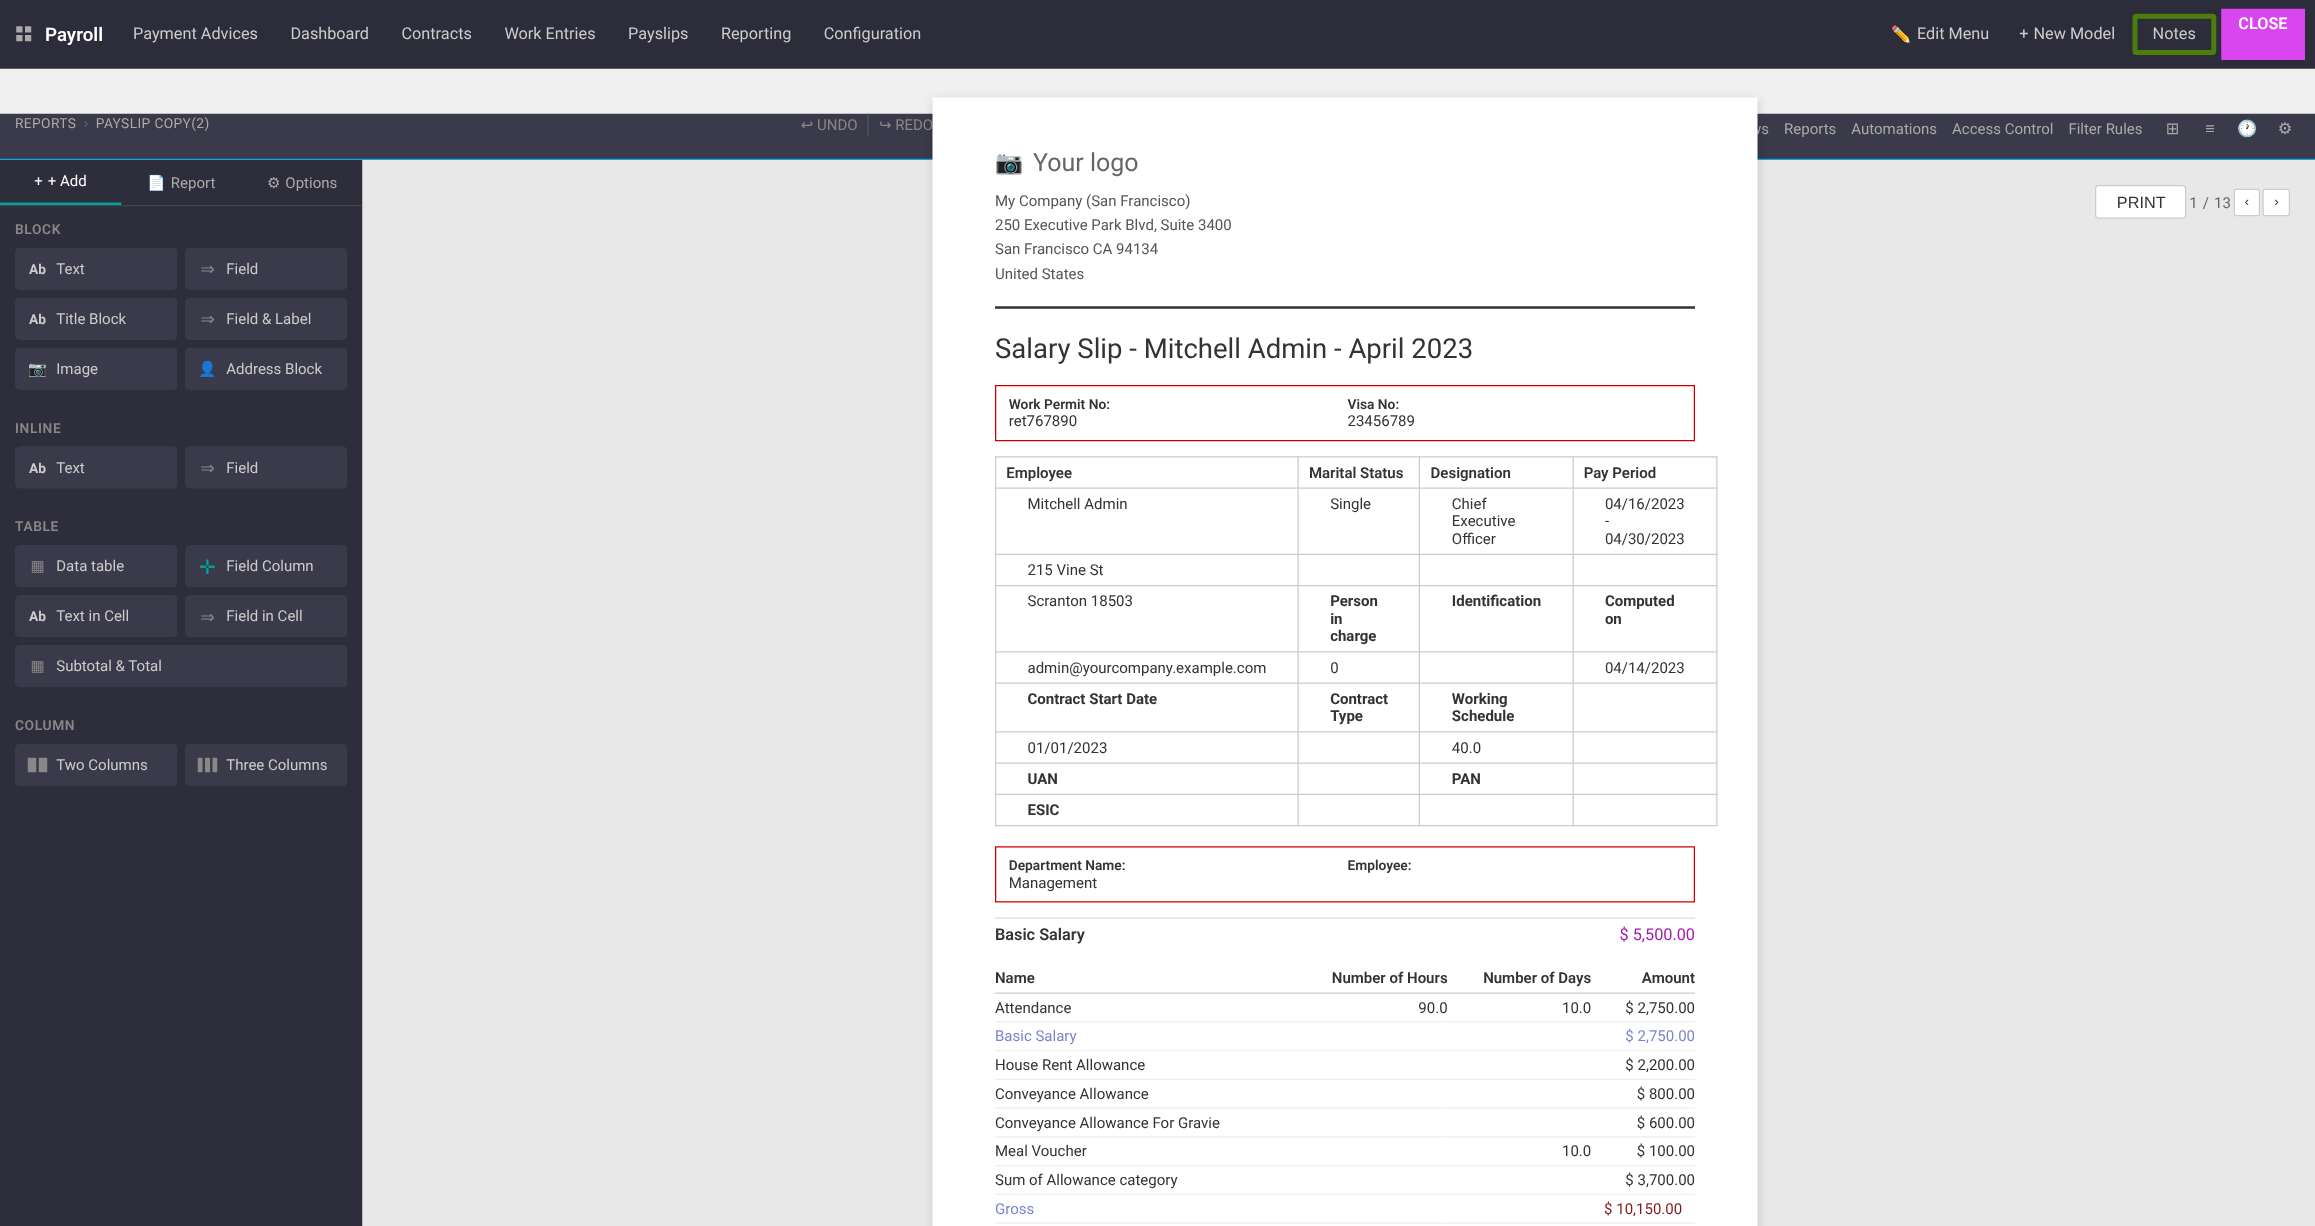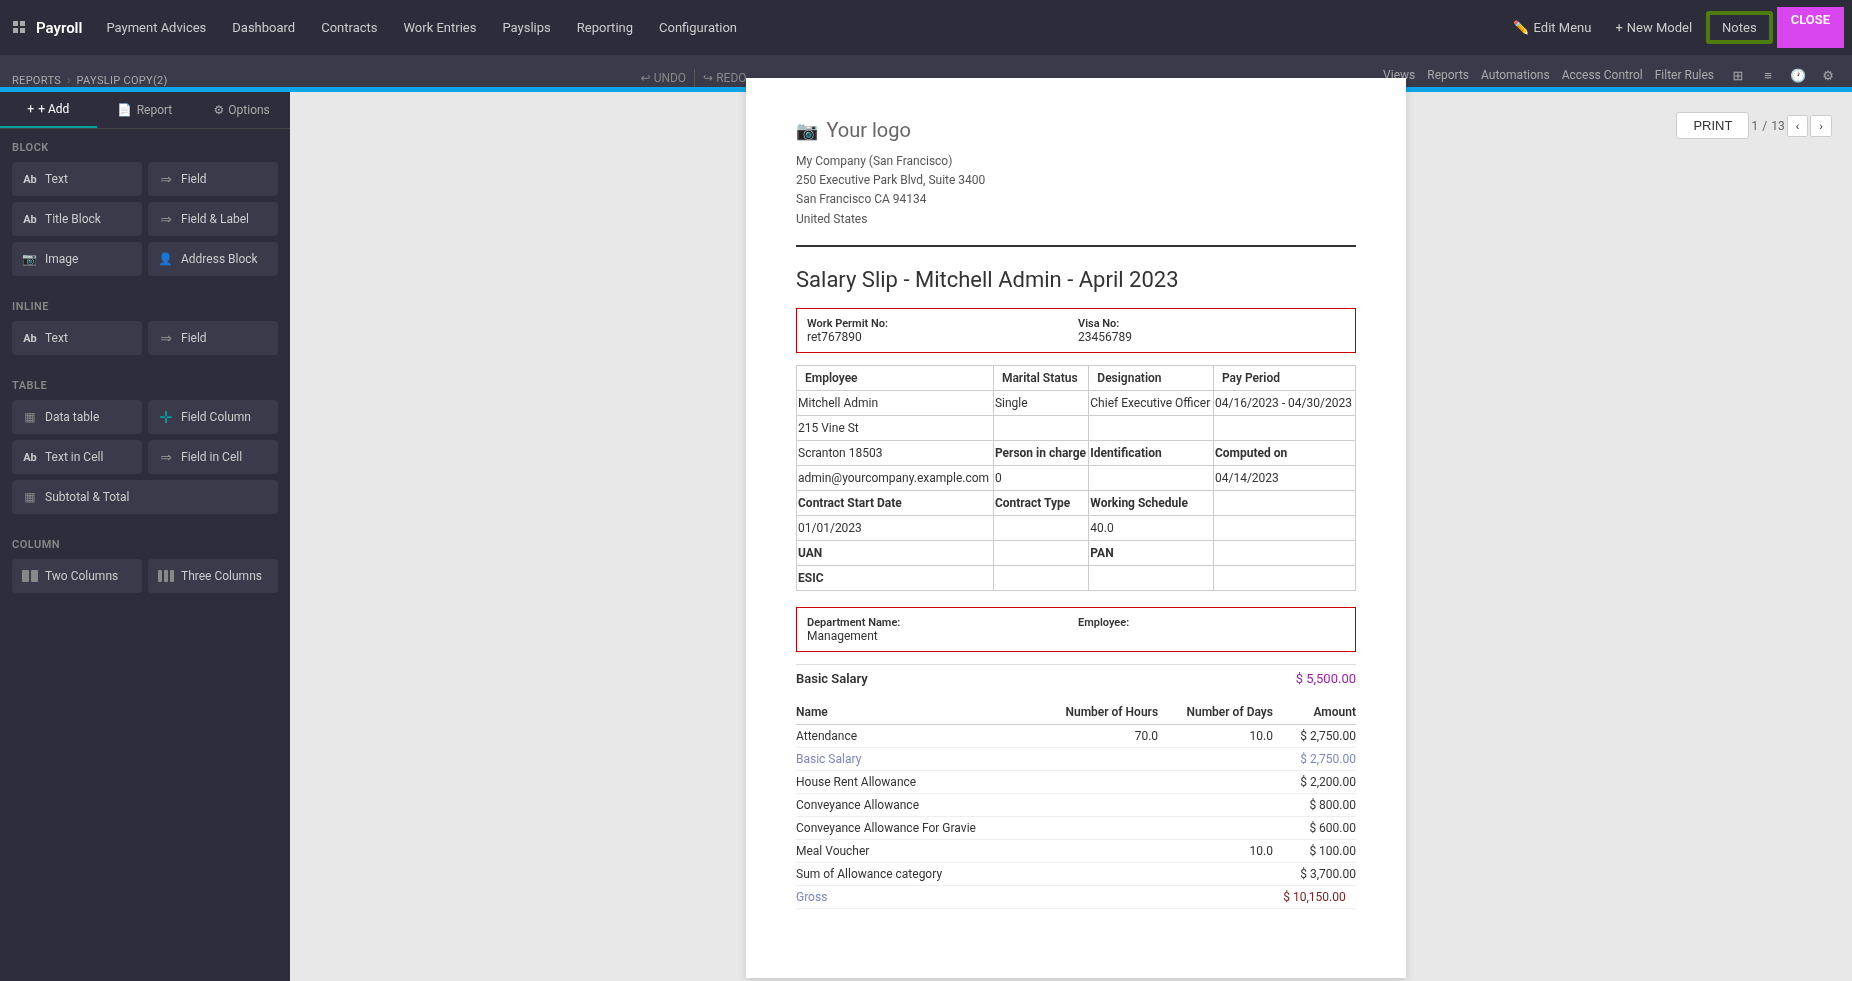--- a/index.html
+++ b/index.html
@@ -28,22 +28,22 @@
       color: #ccc; cursor: pointer; font-size: 13px; border-radius: 3px;
     }
     .nav-close-btn {
       padding: 5px 14px; background: #d946ef; color: #fff;
       cursor: pointer; font-size: 13px; font-weight: 600; border: none;
       height: 41px;
     }
 
     
     .secondary-toolbar {
-      display: flex; align-items: flex-end; background: #3a3a4a; color: #aaa;
-      height: 37px; padding: 0 12px; gap: 8px; border-bottom: 5px solid #0ea5e9;
+      display: flex; align-items: flex-start; background: #3a3a4a; color: #aaa;
+      height: 37px; padding: 0 12px; gap: 8px; border-bottom: 1px solid #0ea5e9; margin-top: 36px;
     }
     .toolbar-breadcrumb { display: flex; align-items: center; gap: 6px; font-size: 12px; flex: 1; }
     .breadcrumb-item { color: #aaa; text-transform: uppercase; font-size: 11px; letter-spacing: 0.3px; cursor: pointer; }
     .breadcrumb-sep { color: #666; }
     .undo-redo { display: flex; align-items: center; gap: 4px; font-size: 12px; color: #888; }
     .undo-redo span { cursor: pointer; display: flex; align-items: center; gap: 3px; }
     .sep-bar { width: 1px; height: 18px; background: #555; margin: 0 4px; }
     .toolbar-right-items { display: flex; align-items: center; gap: 12px; }
     .toolbar-right-item { color: #aaa; font-size: 12px; cursor: pointer; }
     .toolbar-right-icons { display: flex; align-items: center; gap: 6px; }
@@ -100,21 +100,21 @@
       border: 1px solid #cc0000; padding: 8px 10px; margin-bottom: 12px;
       display: grid; grid-template-columns: 1fr 1fr; gap: 4px;
     }
     .red-block-field { }
     .red-block-label { font-size: 11px; font-weight: 600; color: #333; }
     .red-block-value { font-size: 12px; color: #333; }
 
     
     .doc-table { width: 100%; border-collapse: collapse; margin-bottom: 16px; font-size: 12px; }
     .doc-table th { border: 1px solid #ccc; padding: 5px 8px; text-align: left; font-weight: 600; background: #fff; }
-    .doc-table td { border: 1px solid #ccc; padding: 5px 1px; vertical-align: top; }
+    .doc-table td { border: 1px solid #ccc; padding: 5px 25px; vertical-align: top; }
     .doc-table tr:first-child th { border-top: 1px solid #ccc; }
 
     .basic-salary-row { display: flex; justify-content: space-between; align-items: center; padding: 6px 0; border-top: 1px solid #ddd; margin-bottom: 8px; }
     .basic-salary-label { font-weight: 600; font-size: 13px; }
     .basic-salary-value { color: #a21caf; font-size: 13px; }
 
     .detail-table { width: 100%; border-collapse: collapse; font-size: 12px; margin-bottom: 8px; }
     .detail-table th { padding: 5px 0; text-align: left; font-weight: 600; border-bottom: 1px solid #ccc; }
     .detail-table th:not(:first-child) { text-align: right; }
     .detail-table td { padding: 4px 0; border-bottom: 1px solid #eee; }
@@ -427,21 +427,21 @@
           <tr>
             <th>Name</th>
             <th style="text-align:right;">Number of Hours</th>
             <th style="text-align:right;">Number of Days</th>
             <th style="text-align:right;">Amount</th>
           </tr>
         </thead>
         <tbody>
           <tr>
             <td>Attendance</td>
-            <td style="text-align:right;">70.0</td>
+            <td style="text-align:right;">90.0</td>
             <td style="text-align:right;">10.0</td>
             <td style="text-align:right;">$ 2,750.00</td>
           </tr>
           <tr>
             <td class="link-cell" style="color:#7986cb;">Basic Salary</td>
             <td style="text-align:right;"></td>
             <td style="text-align:right;"></td>
             <td style="text-align:right;color:#7986cb;">$ 2,750.00</td>
           </tr>
           <tr>

